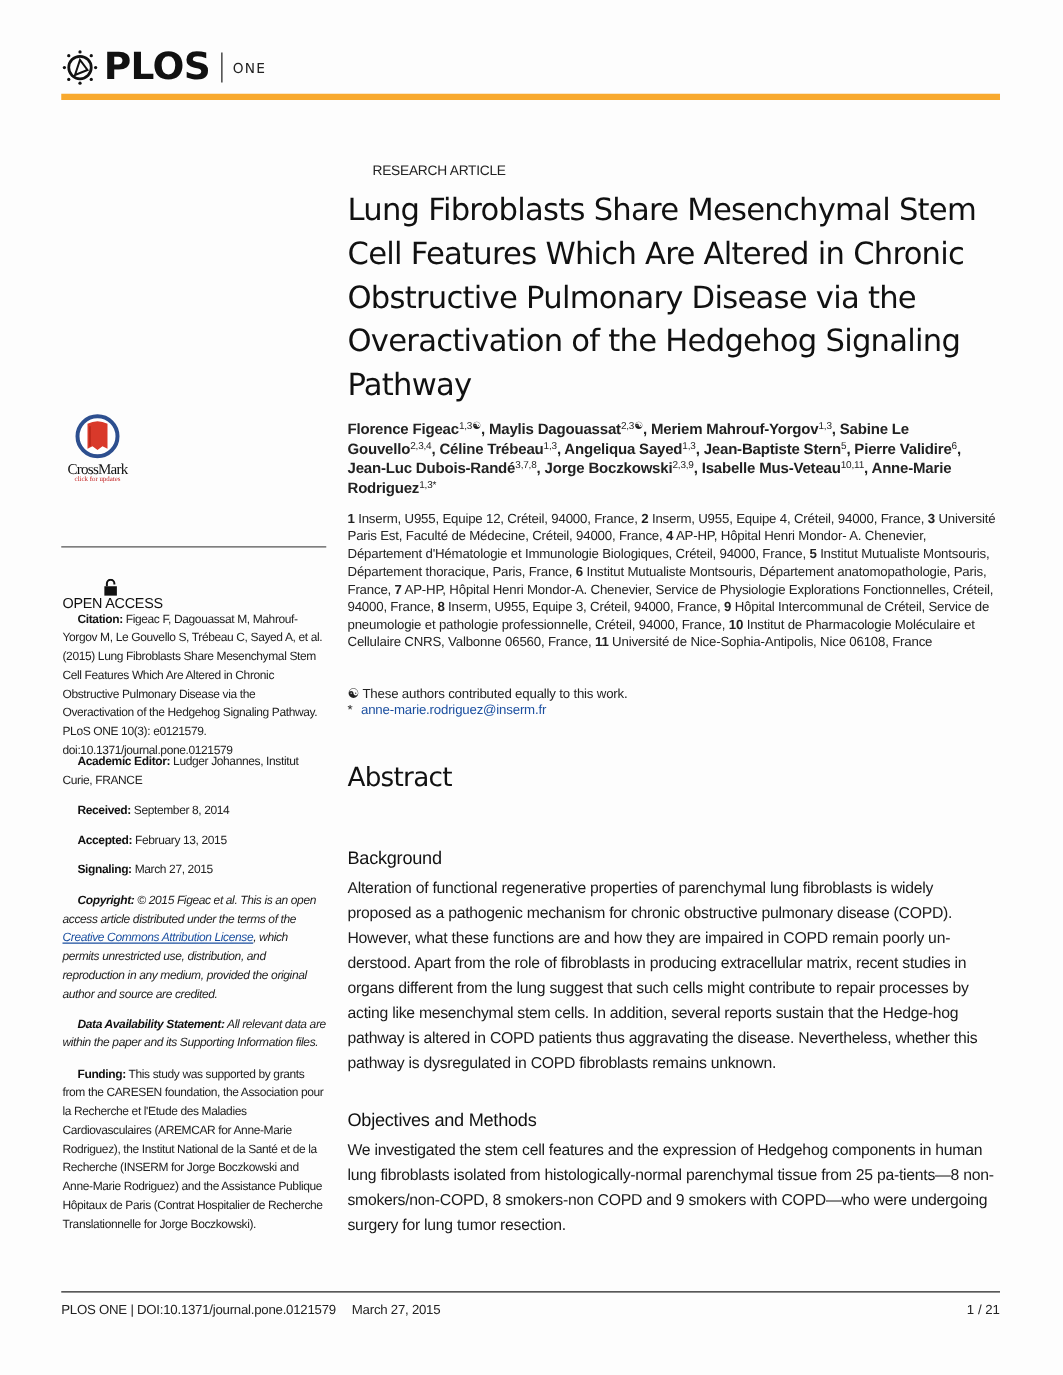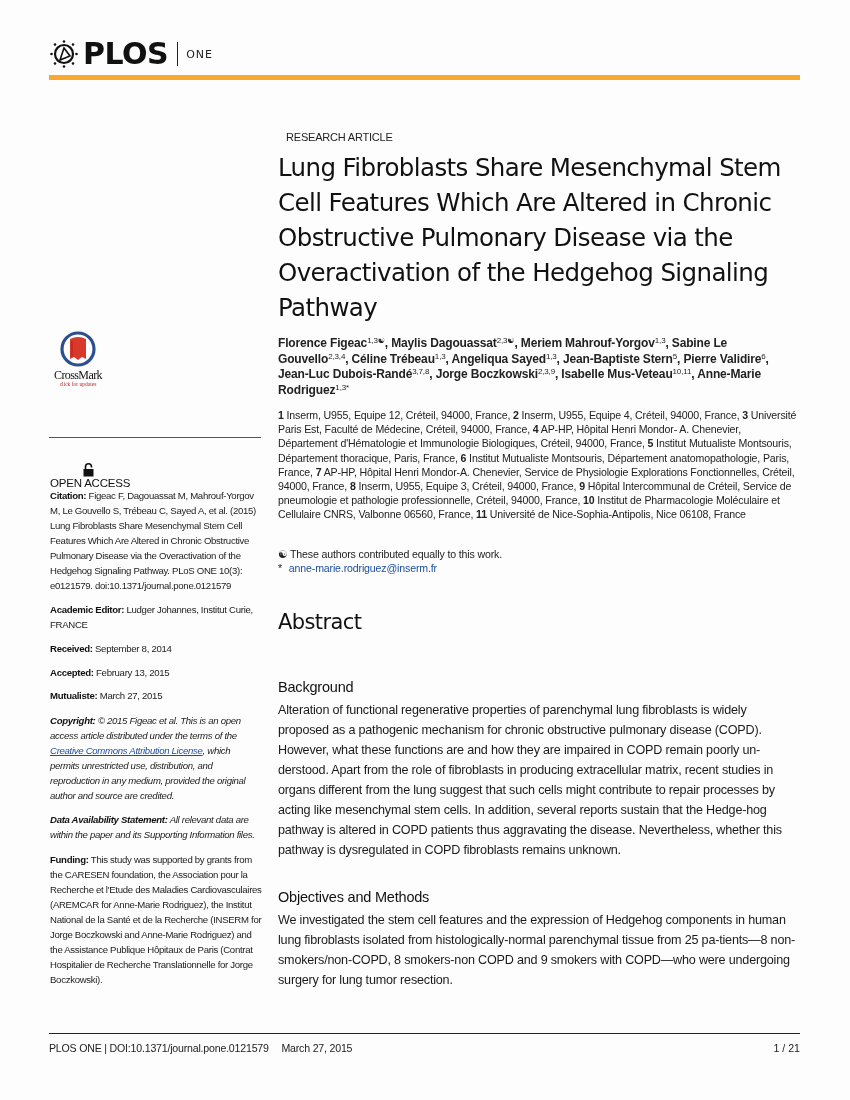--- a/index.html
+++ b/index.html
@@ -8,21 +8,21 @@
 
   
   .logo { left: 49px; top: 36px; height: 36px; display: flex; align-items: center; }
   .logo-mark { width: 30px; height: 30px; margin-right: 4px; }
   .logo-plos { font-family: "DejaVu Sans", sans-serif; font-weight: bold; font-size: 30px; letter-spacing: -0.5px; color: #111; line-height: 1; }
   .logo-sep { width: 1px; height: 24px; background: #222; margin: 0 8px 0 9px; }
   .logo-one { font-family: "DejaVu Sans", sans-serif; font-size: 11px; letter-spacing: 1px; color: #222; }
   .orange-rule { left: 49px; top: 75px; width: 751px; height: 5px; background: #f8a92e; }
 
   
-  .article-type { left: 266px; top: 131px; font-size: 11px; letter-spacing: -0.2px; color: #222; padding-left: 20px; }
+  .article-type { left: 278px; top: 131px; font-size: 11px; letter-spacing: -0.2px; color: #222; padding-left: 20px; }
   .title { left: 278px; top: 150px; width: 520px; font-family: "DejaVu Sans", sans-serif; font-size: 24.5px; line-height: 35px; letter-spacing: -0.6px; color: #111; }
   .authors { left: 278px; top: 336px; width: 520px; font-size: 12px; font-weight: bold; line-height: 15.5px; letter-spacing: -0.15px; color: #222; }
   .authors sup { font-size: 8px; font-weight: normal; vertical-align: 4px; line-height: 0; }
   .affil { left: 278px; top: 408px; width: 525px; font-size: 10.6px; line-height: 14.2px; letter-spacing: -0.15px; color: #222; }
   .affil b { font-weight: bold; }
   .equal { left: 278px; top: 548px; font-size: 10.6px; color: #222; letter-spacing: -0.15px; text-align: center; }
   .corresp { left: 278px; top: 562px; font-size: 10.6px; color: #222; letter-spacing: -0.15px; }
   .corresp a { color: #1a4e9f; text-decoration: none; margin-left: 4px; }
   .abstract-h { left: 278px; top: 610px; font-family: "DejaVu Sans", sans-serif; font-size: 21px; letter-spacing: -0.6px; color: #111; }
   .sec-h { font-size: 14.5px; font-weight: normal; color: #111; letter-spacing: -0.2px; }
@@ -33,21 +33,21 @@
   .om-p { top: 910px; }
 
   
   .crossmark { left: 50px; top: 331px; width: 56px; text-align: center; }
   .cm-label { font-family: "Liberation Serif", serif; font-size: 12px; letter-spacing: -0.6px; color: #111; line-height: 12px; margin-top: 2px; }
   .cm-sub { font-family: "Liberation Serif", serif; font-size: 5.5px; color: #c21f1f; line-height: 7px; }
   .left-rule { left: 49px; top: 437px; width: 212px; height: 1px; background: #555; }
   .oa { left: 50px; top: 463px; display: flex; align-items: center; font-size: 11.5px; color: #111; letter-spacing: -0.2px; flex-direction: column; }
   .oa svg { margin-right: 3px; }
   .side { left: 50px; width: 212px; font-size: 9.6px; line-height: 15px; letter-spacing: -0.3px; color: #222; }
-  .side b { font-weight: bold; color: #111; }
+  .side b { font-weight: bold; color: #111; margin-left: 12px; }
   .side a { color: #1a4e9f; text-decoration: underline; }
   .s-cit { top: 488px; }
   .s-ed { top: 602px; }
   .s-rec { top: 641px; }
   .s-acc { top: 665px; }
   .s-pub { top: 688px; }
   .s-copy { top: 713px; font-style: italic; }
   .s-data { top: 812px; font-style: italic; }
   .s-fund { top: 852px; }
 
@@ -113,21 +113,21 @@
   <b>Received:</b>
   <span>September 8, 2014</span>
 </div>
 
 <div class="abs side s-acc">
   <b>Accepted:</b>
   <span>February 13, 2015</span>
 </div>
 
 <div class="abs side s-pub">
-  <b>Mutualiste:</b>
+  <b>Signaling:</b>
   <span>March 27, 2015</span>
 </div>
 
 <div class="abs side s-copy">
   <b>Copyright:</b>
   <span>© 2015 Figeac et al. This is an open access article distributed under the terms of the</span>
   <a>Creative Commons Attribution License</a><span>, which permits unrestricted use, distribution, and reproduction in any medium, provided the original author and source are credited.</span>
 </div>
 
 <div class="abs side s-data">

